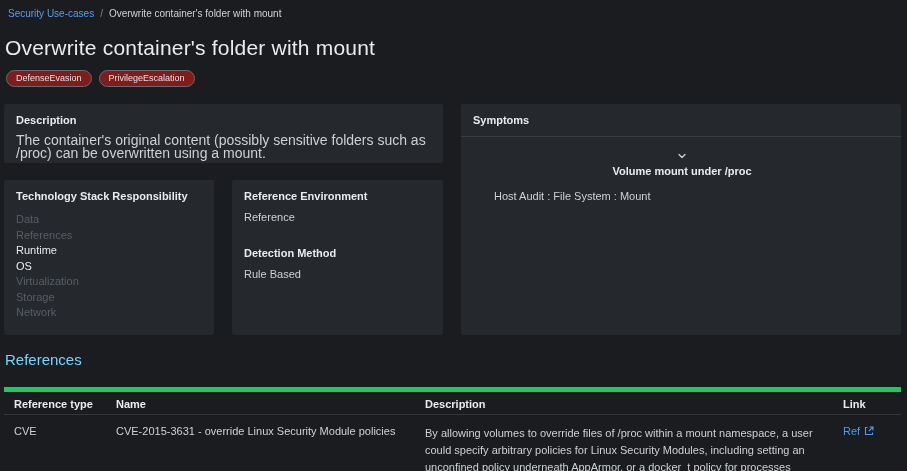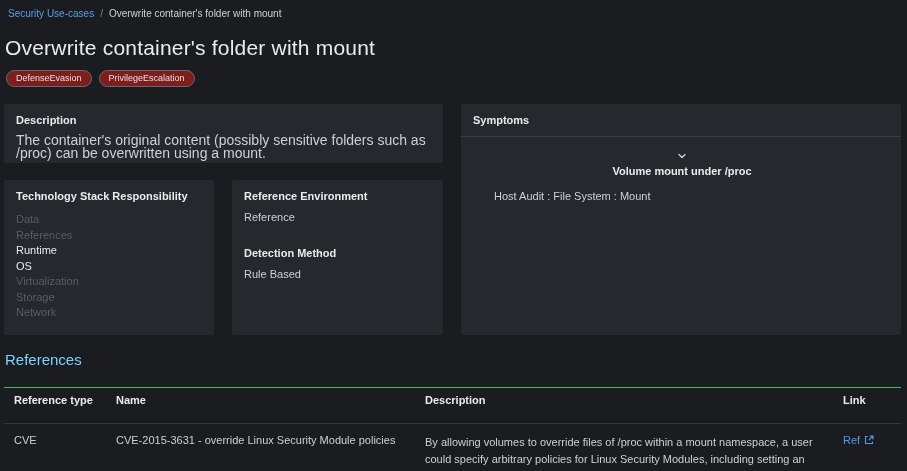--- a/index.html
+++ b/index.html
@@ -55,22 +55,22 @@
   .symptom-child { padding: 13px 12px 0 33px; font-size: 11px; color: #ced1d4; }
 
   
   h2.refs-title { margin: 16px 0 0 1px; font-size: 15px; font-weight: 400; color: #7dd3fc; }
   .ref-table { margin-top: 19px; }
   .ref-header, .ref-row {
     display: grid; grid-template-columns: 102px 309px 1fr 50px;
     padding-left: 10px; padding-right: 8px;
   }
   .ref-header {
-    padding-top: 6px; padding-bottom: 17px;
-    border-top: 1px solid #22c55e; border-bottom: 1px solid #33373b;
+    padding-top: 6px; padding-bottom: 4px;
+    border-top: 5px solid #22c55e; border-bottom: 1px solid #33373b;
     font-size: 11px; font-weight: 700; color: #e9ebed;
   }
   .ref-row { padding-top: 10px; font-size: 11px; color: #ced1d4; align-items: start; }
   .ref-row .cell-desc { line-height: 17px; padding-right: 12px; }
   .ref-link { color: #4f9cf0; text-decoration: none; display: inline-flex; align-items: center; gap: 4px; cursor: pointer; }
   .ext-icon { width: 10px; height: 10px; display: inline-block; }
 </style>
 </head>
 <body>
 

